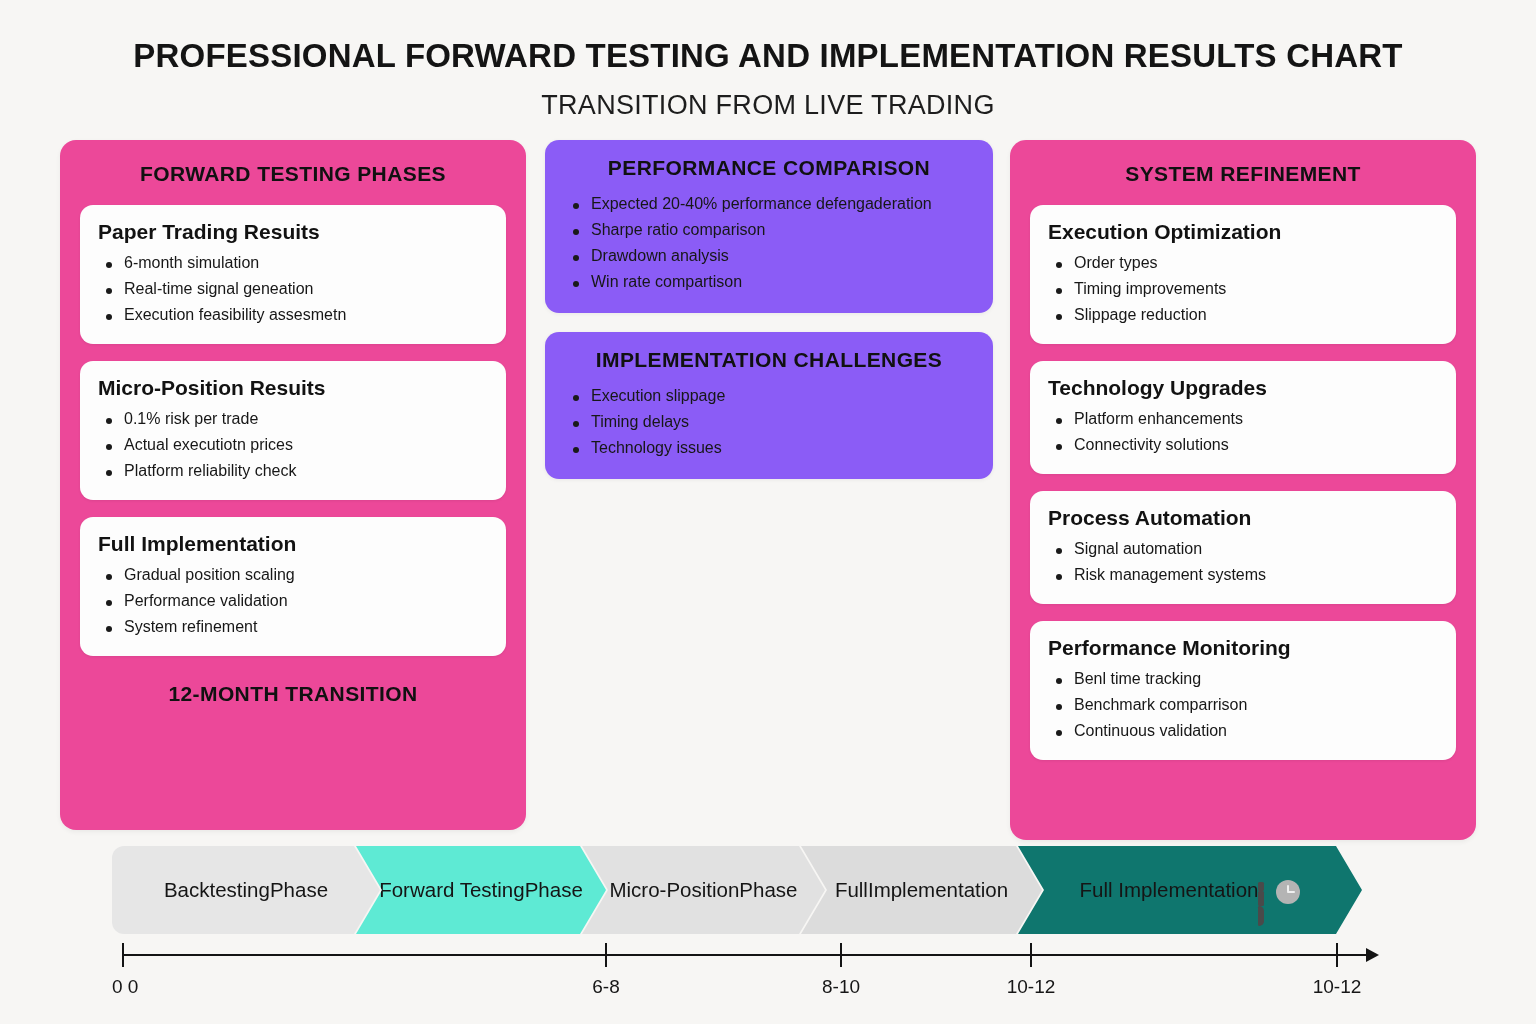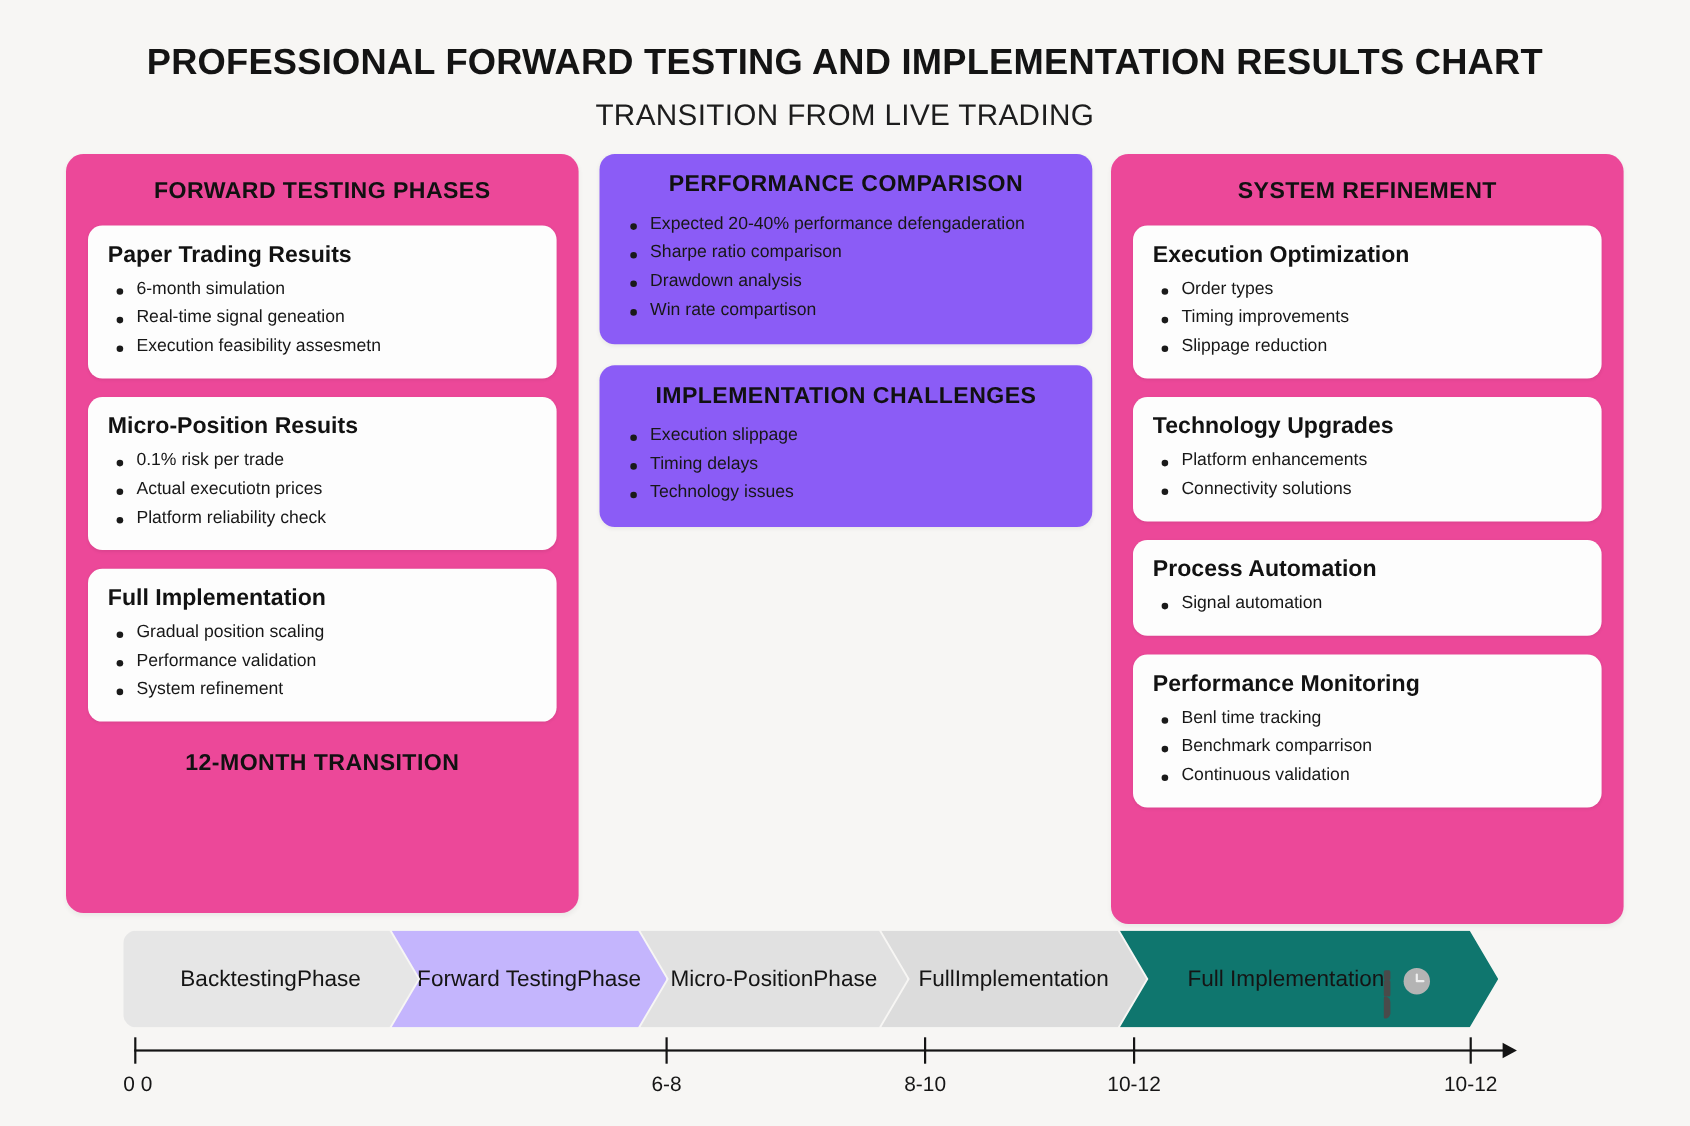--- a/index.html
+++ b/index.html
@@ -113,21 +113,21 @@
     display: flex; flex-direction: row;
     align-items: center; justify-content: center;
     font-size: 20.5px; line-height: 1.45;
     color: #151515;
     text-align: center;
   }
   .chev span { display: block; }
   .chev-0 { width: 268px; background: #e6e6e6;
             border-radius: 12px 0 0 12px;
             clip-path: polygon(0 0, calc(100% - 26px) 0, 100% 50%, calc(100% - 26px) 100%, 0 100%); }
-  .chev-1 { width: 250px; background: #c4b5fd; margin-left: -24px;
+  .chev-1 { width: 250px; background: #5eead4; margin-left: -24px;
             clip-path: polygon(0 0, calc(100% - 26px) 0, 100% 50%, calc(100% - 26px) 100%, 0 100%, 26px 50%); }
   .chev-2 { width: 243px; background: #e1e1e1; margin-left: -24px;
             clip-path: polygon(0 0, calc(100% - 26px) 0, 100% 50%, calc(100% - 26px) 100%, 0 100%, 26px 50%); }
   .chev-3 { width: 241px; background: #dcdcdc; margin-left: -24px;
             clip-path: polygon(0 0, calc(100% - 26px) 0, 100% 50%, calc(100% - 26px) 100%, 0 100%, 26px 50%); }
   .chev-4 { width: 344px; background: #0f766e; margin-left: -24px;
             clip-path: polygon(0 0, calc(100% - 26px) 0, 100% 50%, calc(100% - 26px) 100%, 0 100%, 26px 50%); }
 
   .chev-icons {
     display: flex; align-items: center; gap: 12px;
@@ -259,20 +259,21 @@
           <ul class="bullets">
             <li>Platform enhancements</li>
             <li>Connectivity solutions</li>
           </ul>
         </div>
 
         <div class="card">
           <div class="card-title">Process Automation</div>
           <ul class="bullets">
             <li>Signal automation</li>
+            <li>Risk management systems</li>
           </ul>
         </div>
 
         <div class="card">
           <div class="card-title">Performance Monitoring</div>
           <ul class="bullets">
             <li>Benl time tracking</li>
             <li>Benchmark comparrison</li>
             <li>Continuous validation</li>
           </ul>

